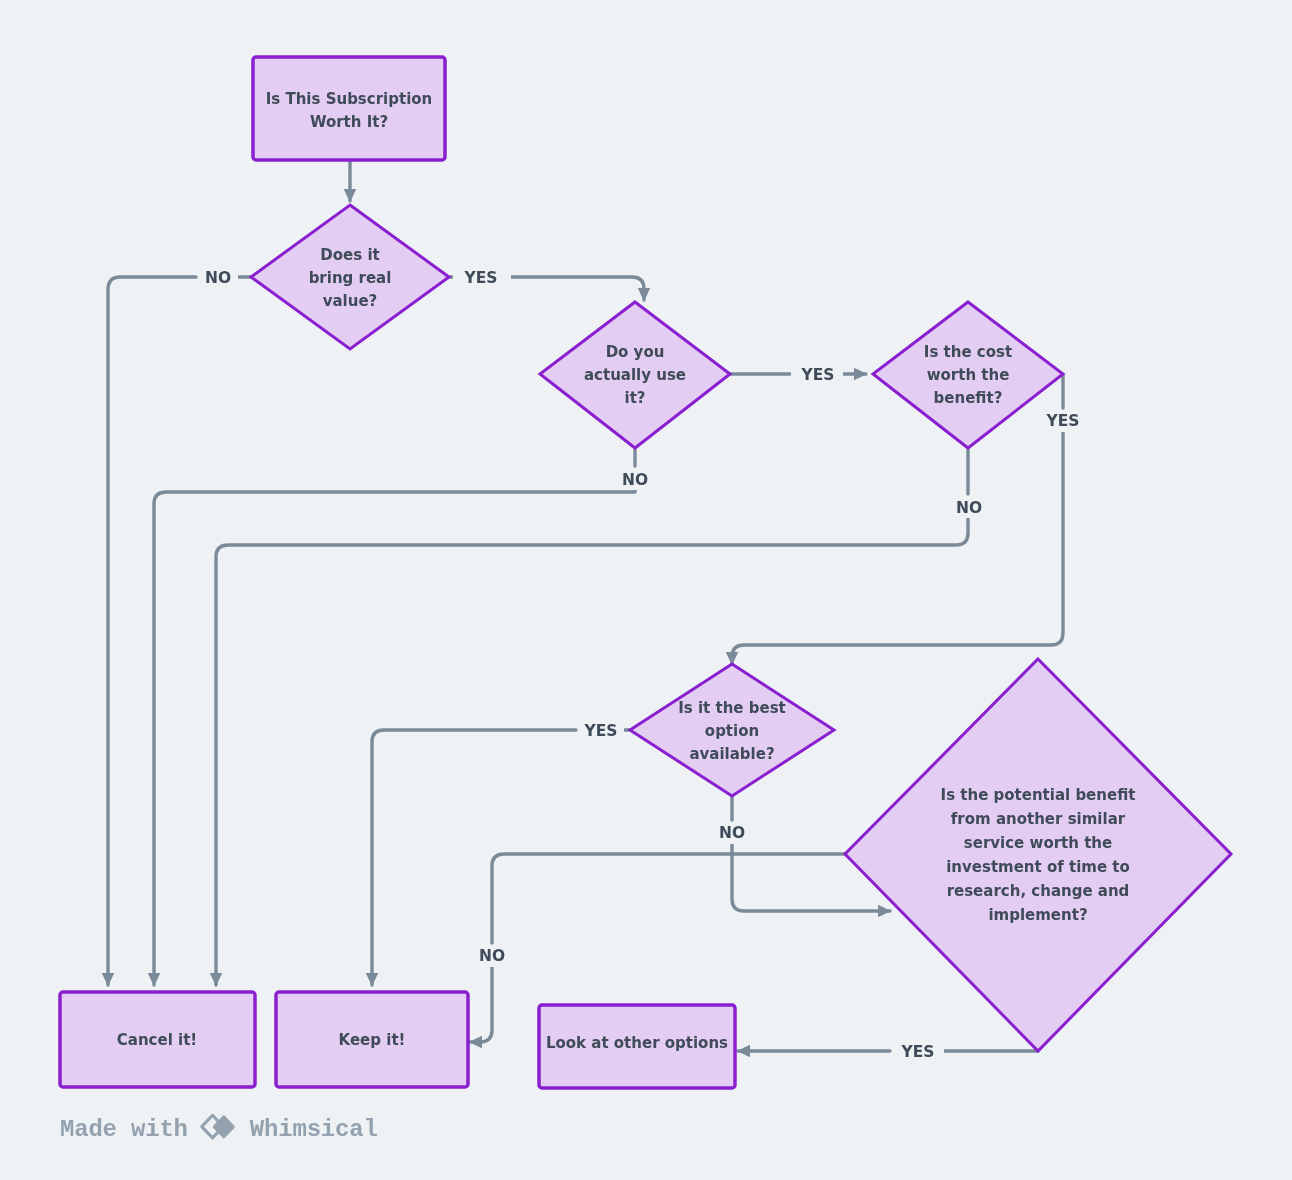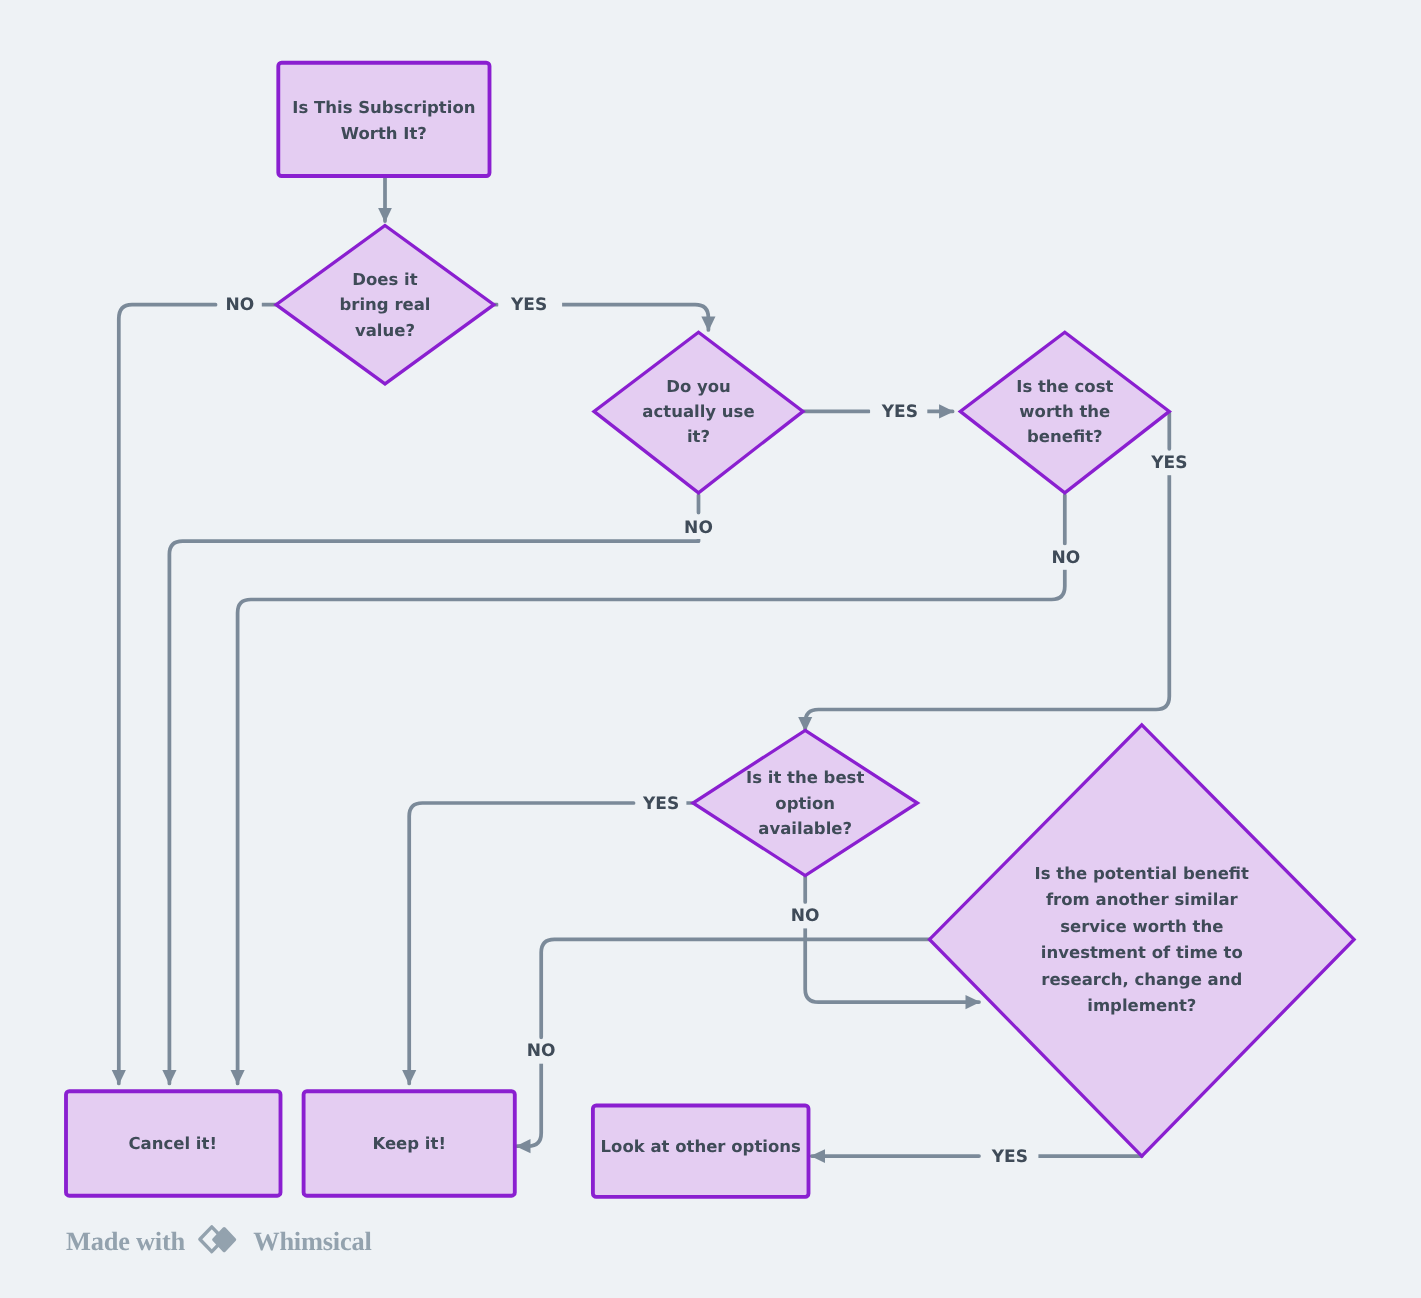--- a/index.html
+++ b/index.html
@@ -63,21 +63,21 @@
   .footer {
     position: absolute;
     left: 60px;
     top: 1112px;
     display: flex;
     align-items: center;
     gap: 11px;
   }
   .footer-text {
     color: #93a2ae;
-    font-family: Liberation Serif, serif;
+    font-family: Liberation Mono, monospace;
     font-size: 24px;
     font-weight: 700;
     letter-spacing: -0.2px;
   }
   .footer-mark {
     display: block;
   }
 </style>
 </head>
 <body>

